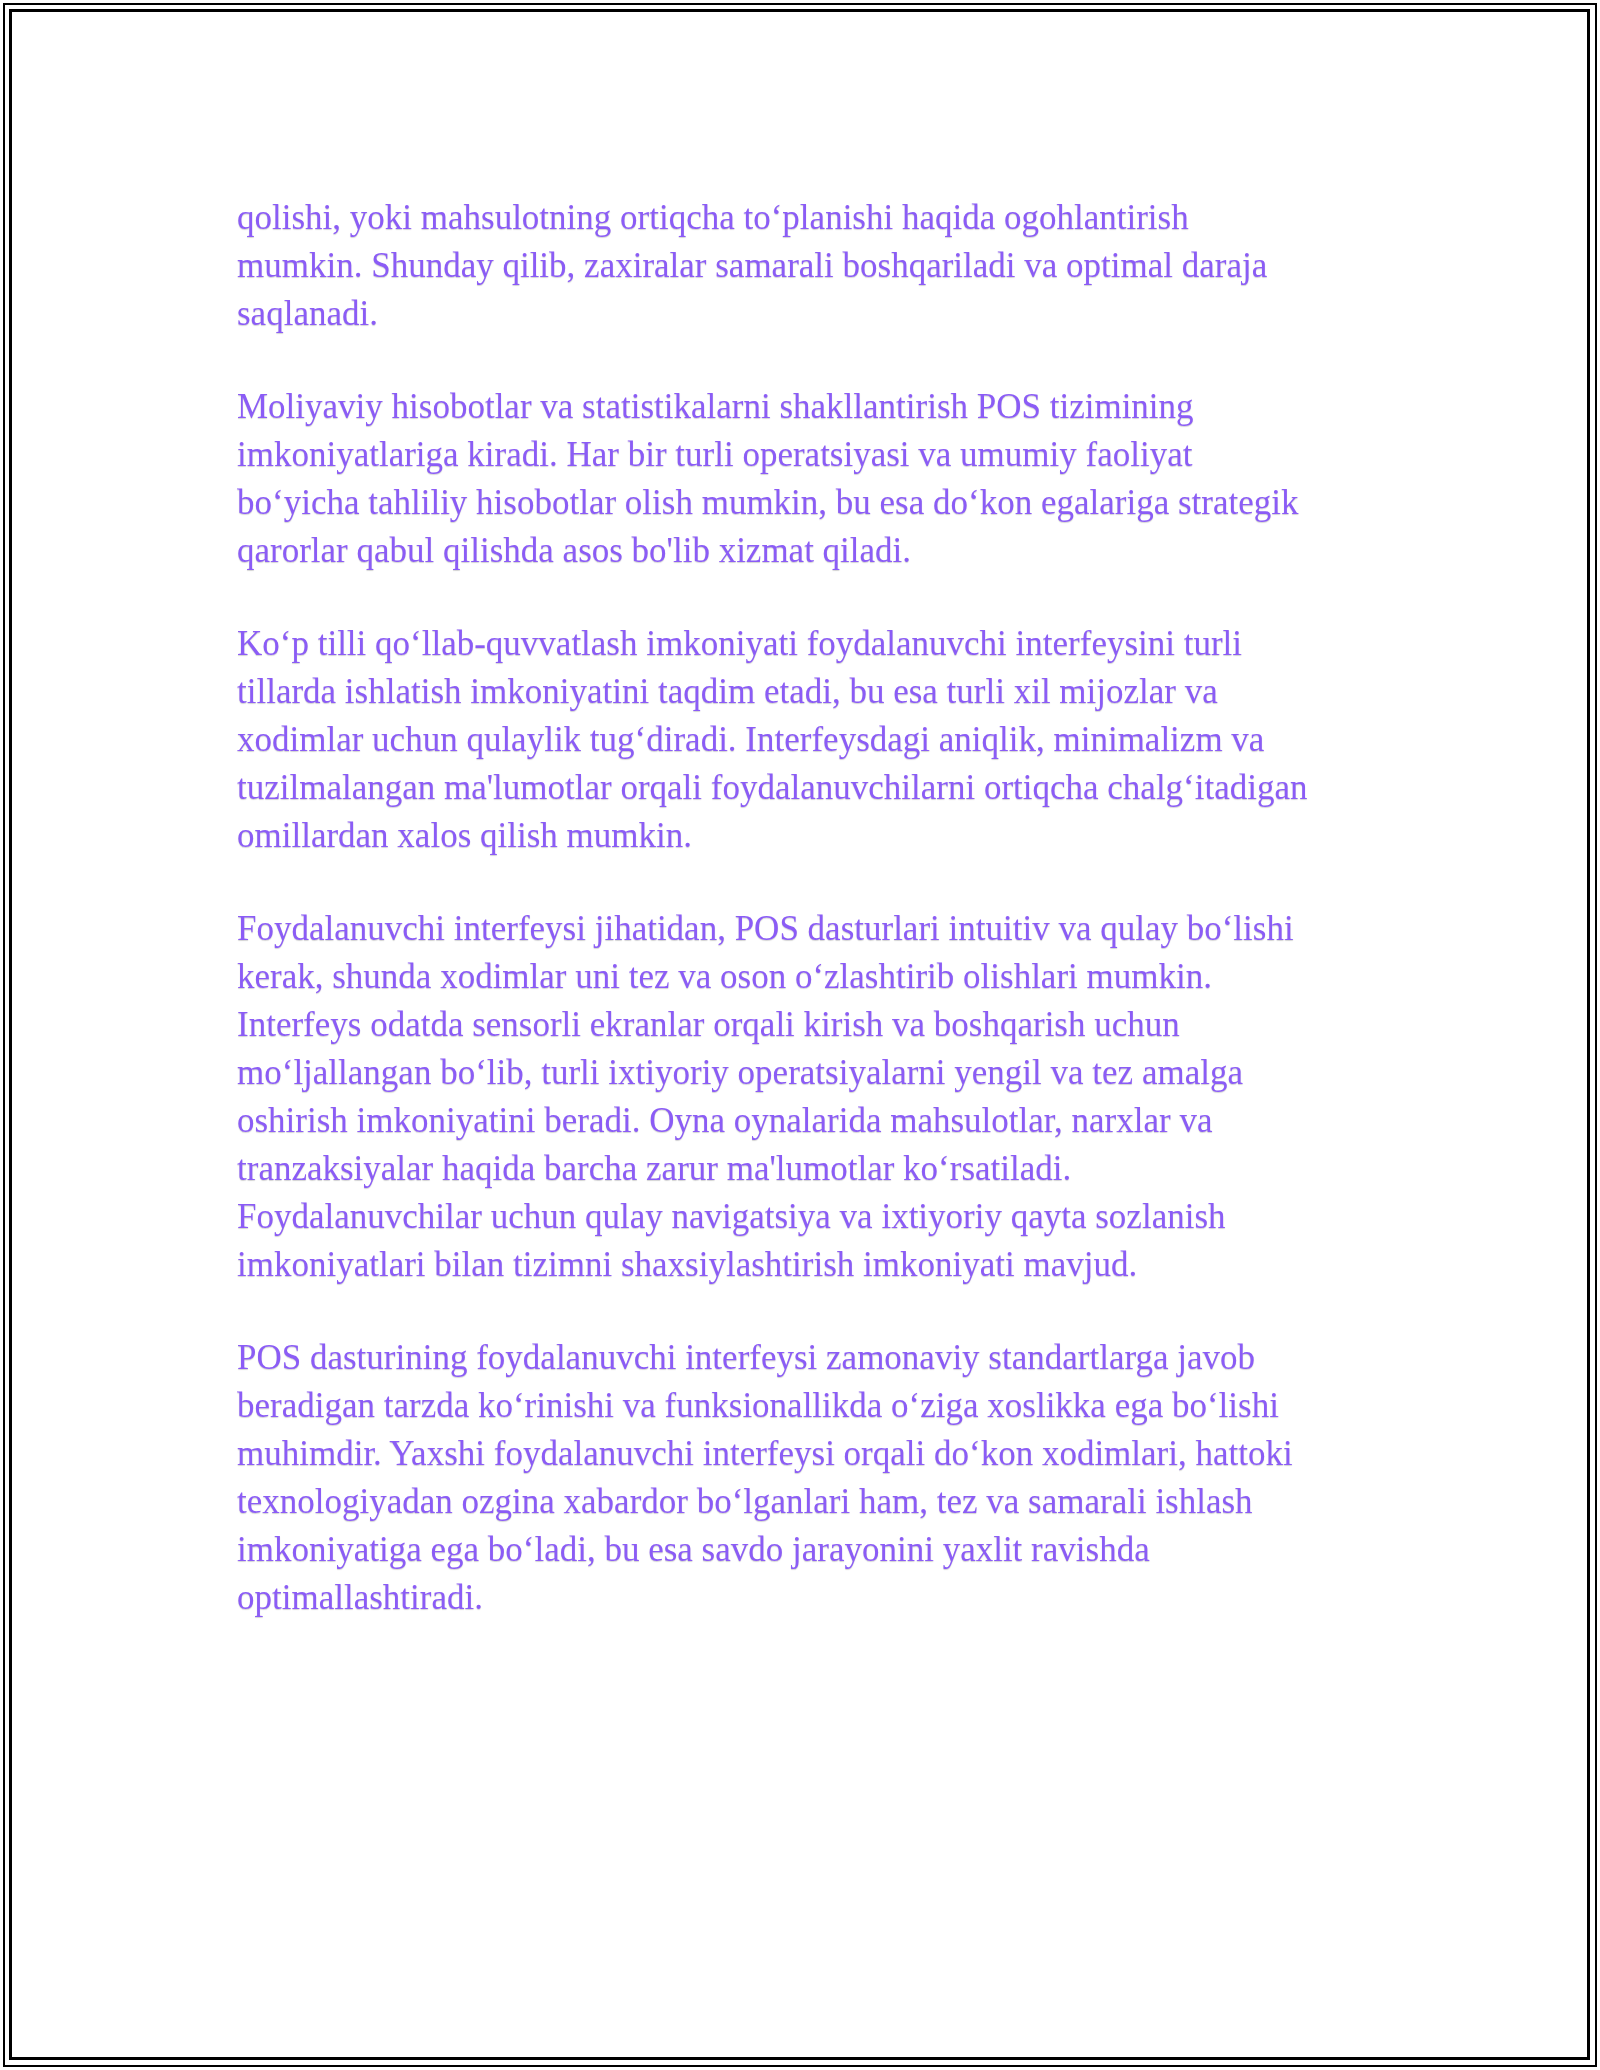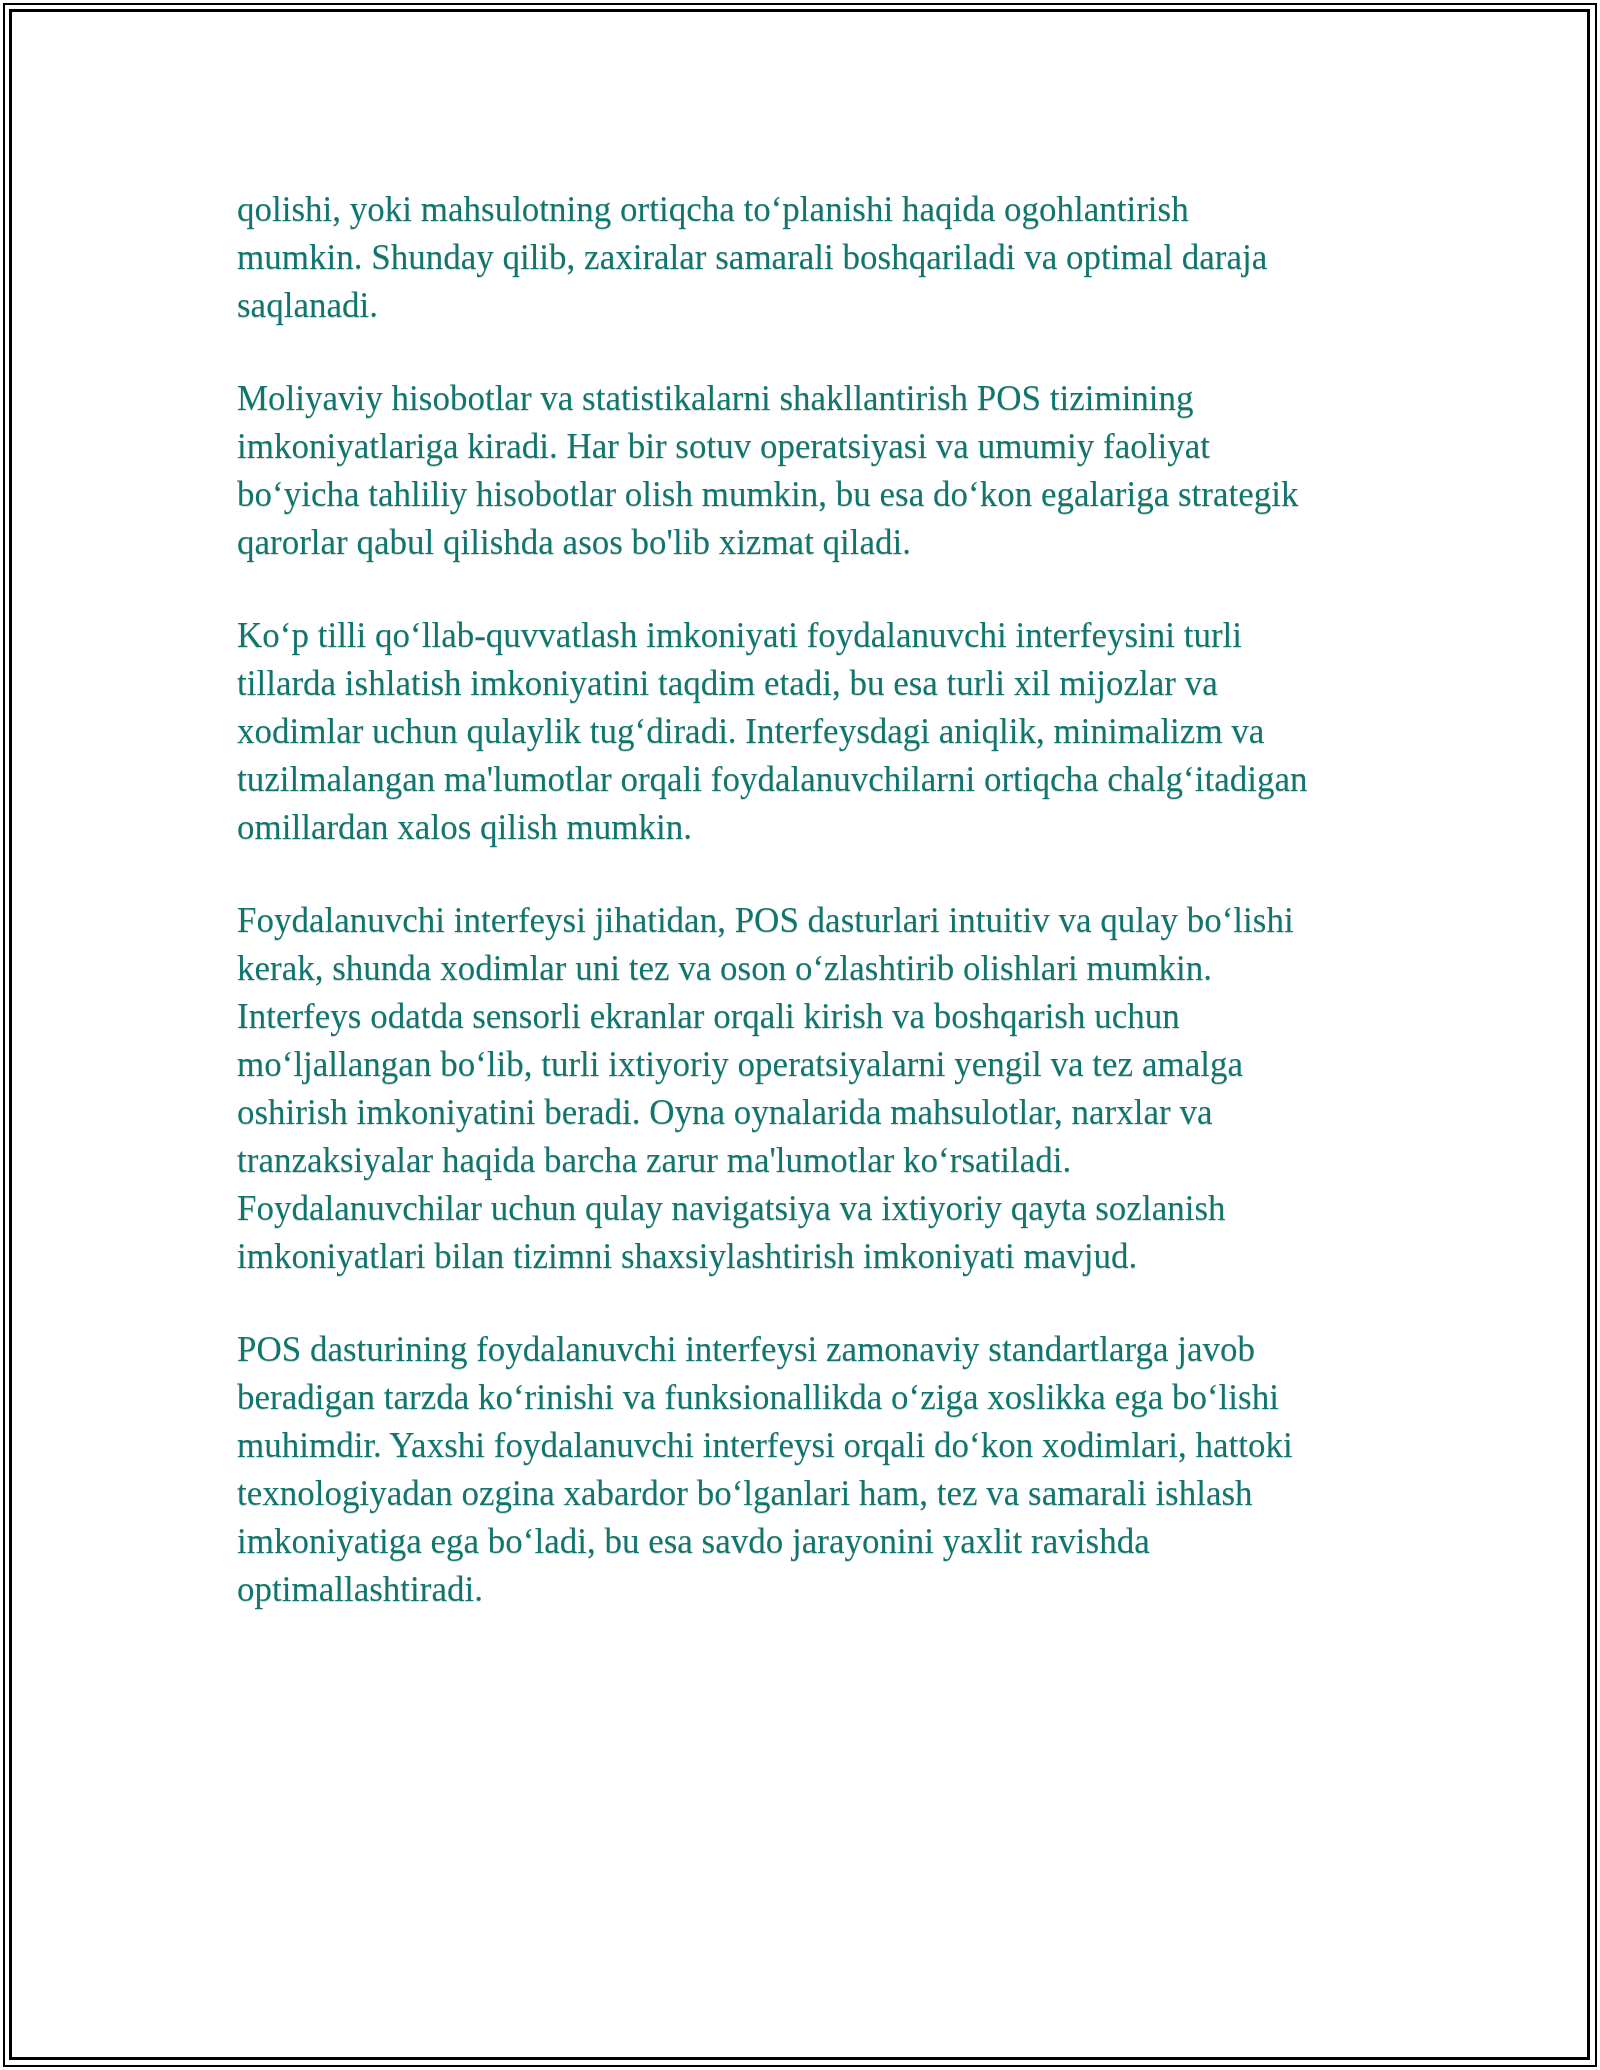--- a/index.html
+++ b/index.html
@@ -31,42 +31,42 @@
     border: 3px solid #000000;
     pointer-events: none;
   }
   .content {
     position: absolute;
     top: 186px;
     left: 237px;
     width: 1180px;
   }
   .para {
-    margin: 0 0 45px 0;
+    margin: 8px 0 45px 0;
     font-size: 35px;
     line-height: 48px;
-    color: #0f766e;
+    color: #8b5cf6;
     white-space: pre-line;
     text-shadow: 0 1px 1px rgba(0,0,0,0.18);
     letter-spacing: 0px;
   }
 </style>
 </head>
 <body>
 
 <div class="page">
   <div class="frame-outer"></div>
   <div class="frame-inner"></div>
 
   <div class="content">
     <p class="para">qolishi, yoki mahsulotning ortiqcha to‘planishi haqida ogohlantirish
 mumkin. Shunday qilib, zaxiralar samarali boshqariladi va optimal daraja
 saqlanadi.</p>
     <p class="para">Moliyaviy hisobotlar va statistikalarni shakllantirish POS tizimining
-imkoniyatlariga kiradi. Har bir sotuv operatsiyasi va umumiy faoliyat
+imkoniyatlariga kiradi. Har bir turli operatsiyasi va umumiy faoliyat
 bo‘yicha tahliliy hisobotlar olish mumkin, bu esa do‘kon egalariga strategik
 qarorlar qabul qilishda asos bo'lib xizmat qiladi.</p>
     <p class="para">Ko‘p tilli qo‘llab-quvvatlash imkoniyati foydalanuvchi interfeysini turli
 tillarda ishlatish imkoniyatini taqdim etadi, bu esa turli xil mijozlar va
 xodimlar uchun qulaylik tug‘diradi. Interfeysdagi aniqlik, minimalizm va
 tuzilmalangan ma'lumotlar orqali foydalanuvchilarni ortiqcha chalg‘itadigan
 omillardan xalos qilish mumkin.</p>
     <p class="para">Foydalanuvchi interfeysi jihatidan, POS dasturlari intuitiv va qulay bo‘lishi
 kerak, shunda xodimlar uni tez va oson o‘zlashtirib olishlari mumkin.
 Interfeys odatda sensorli ekranlar orqali kirish va boshqarish uchun

